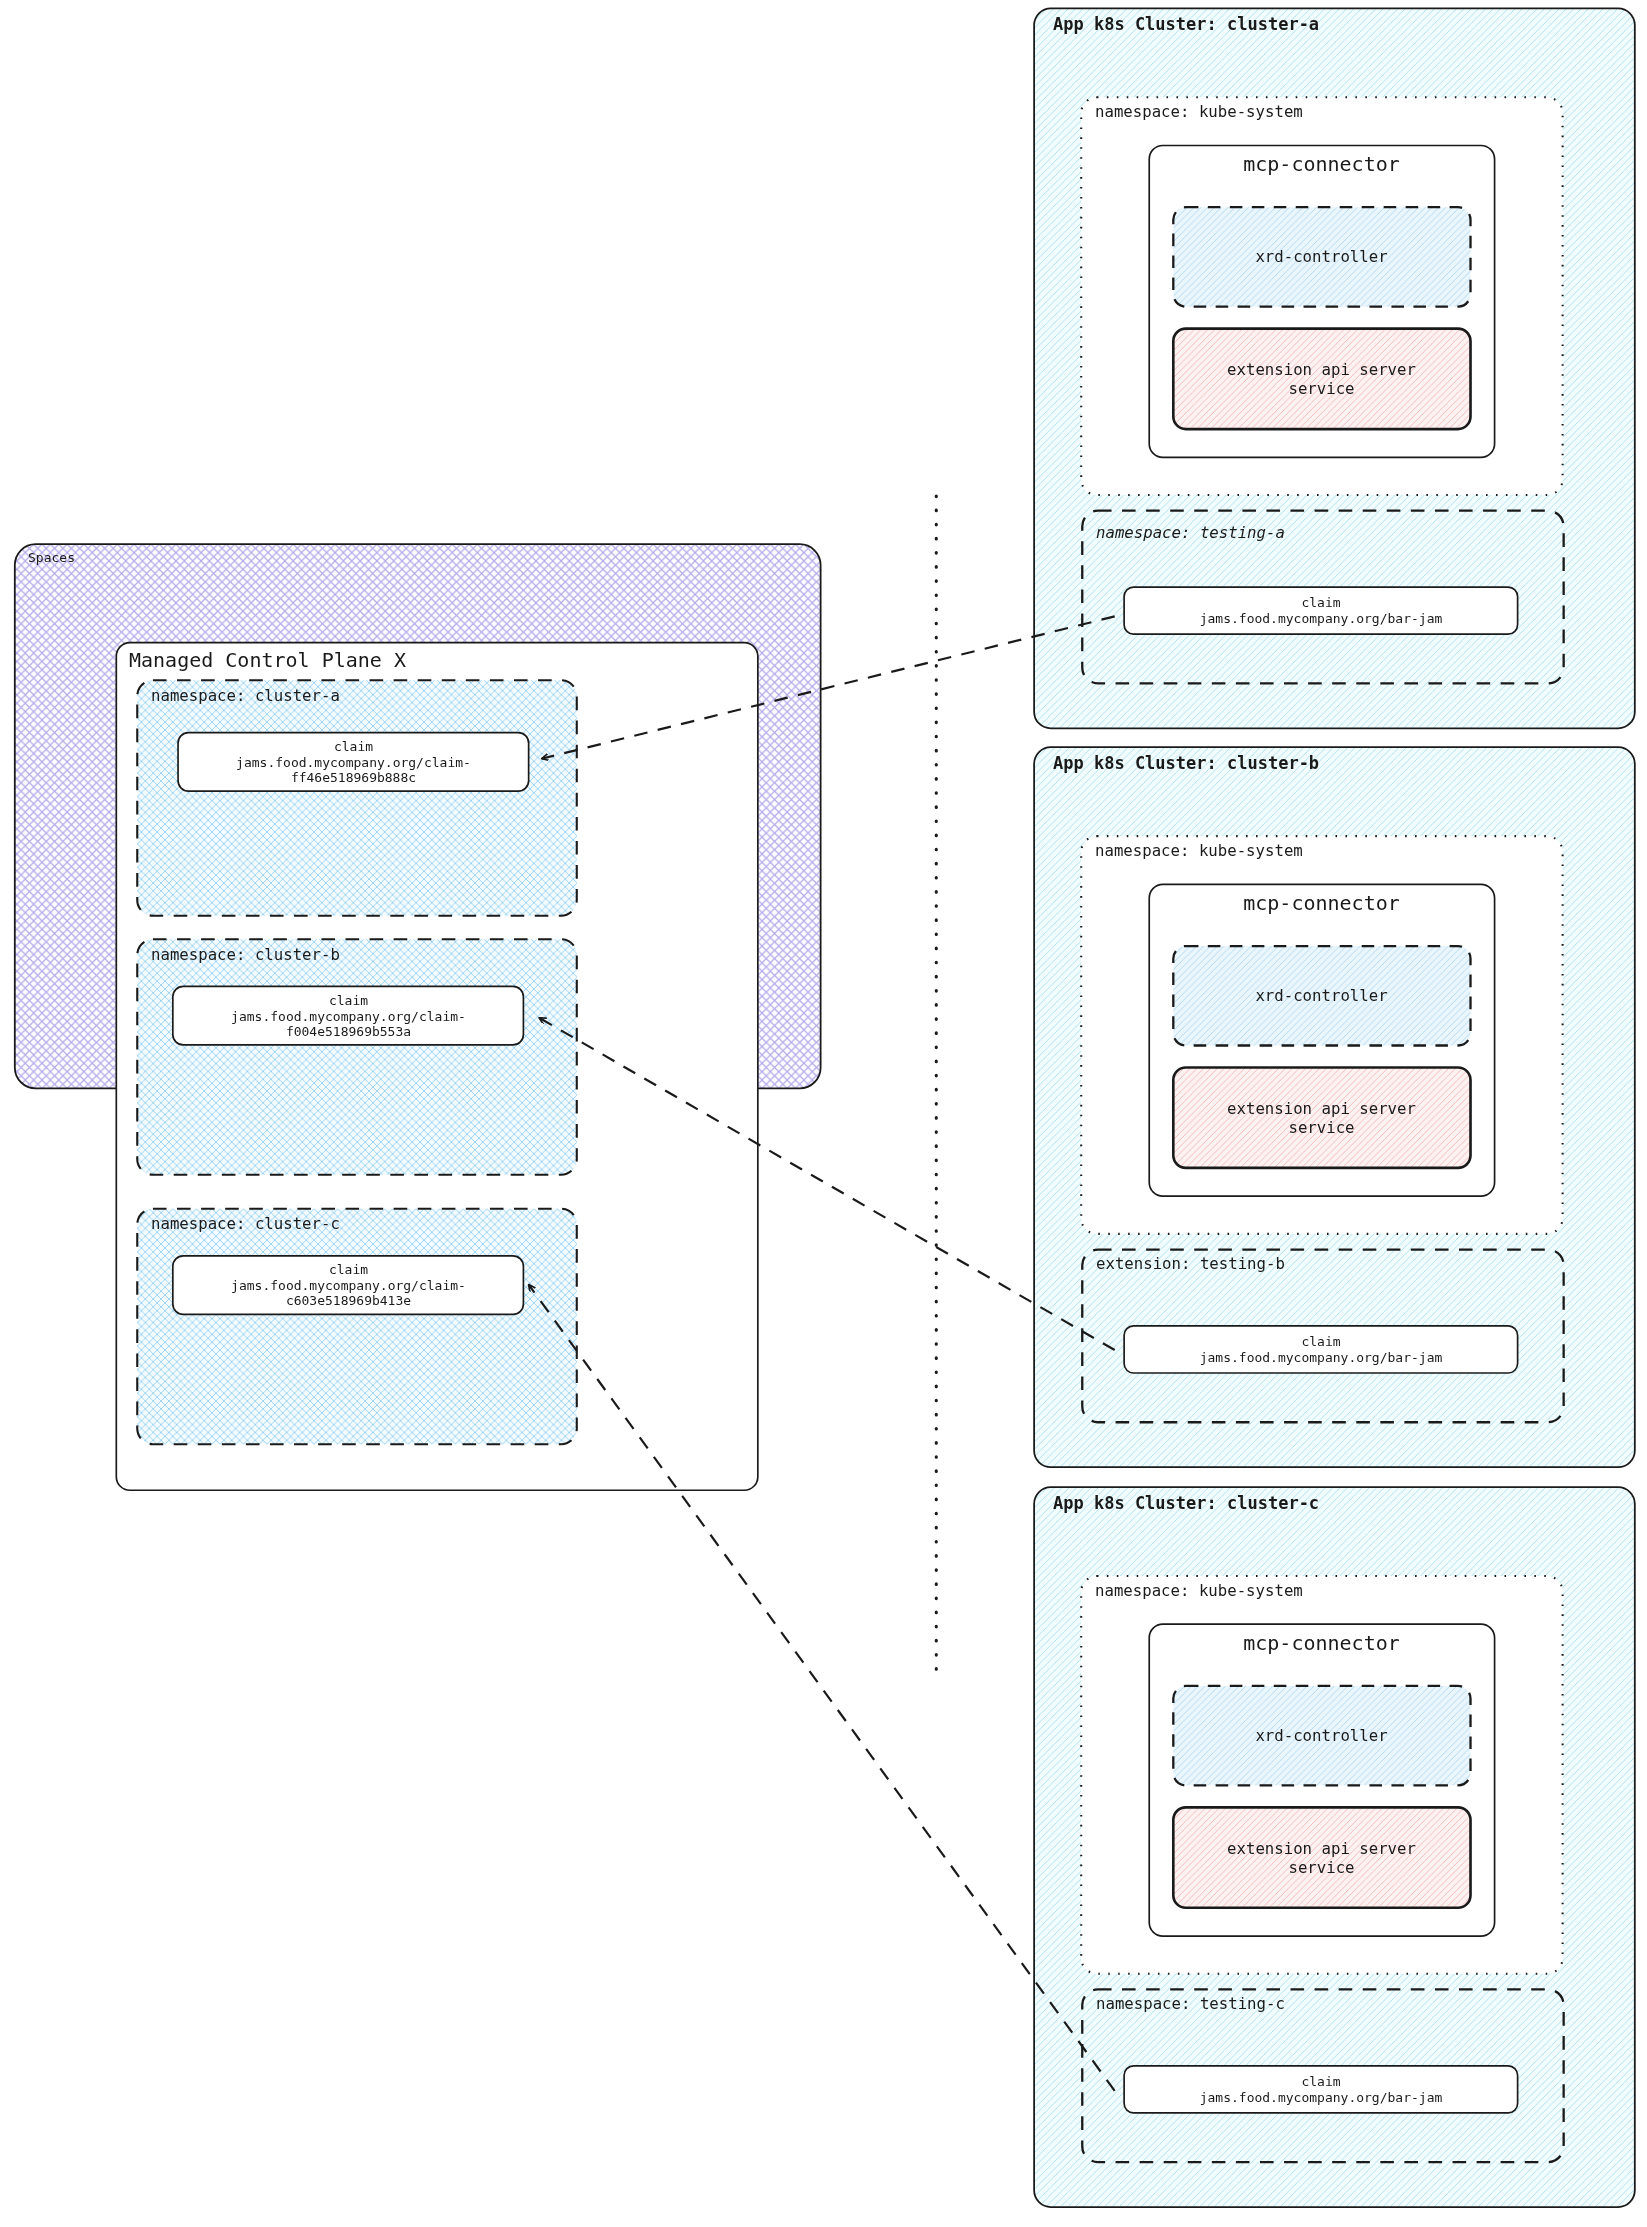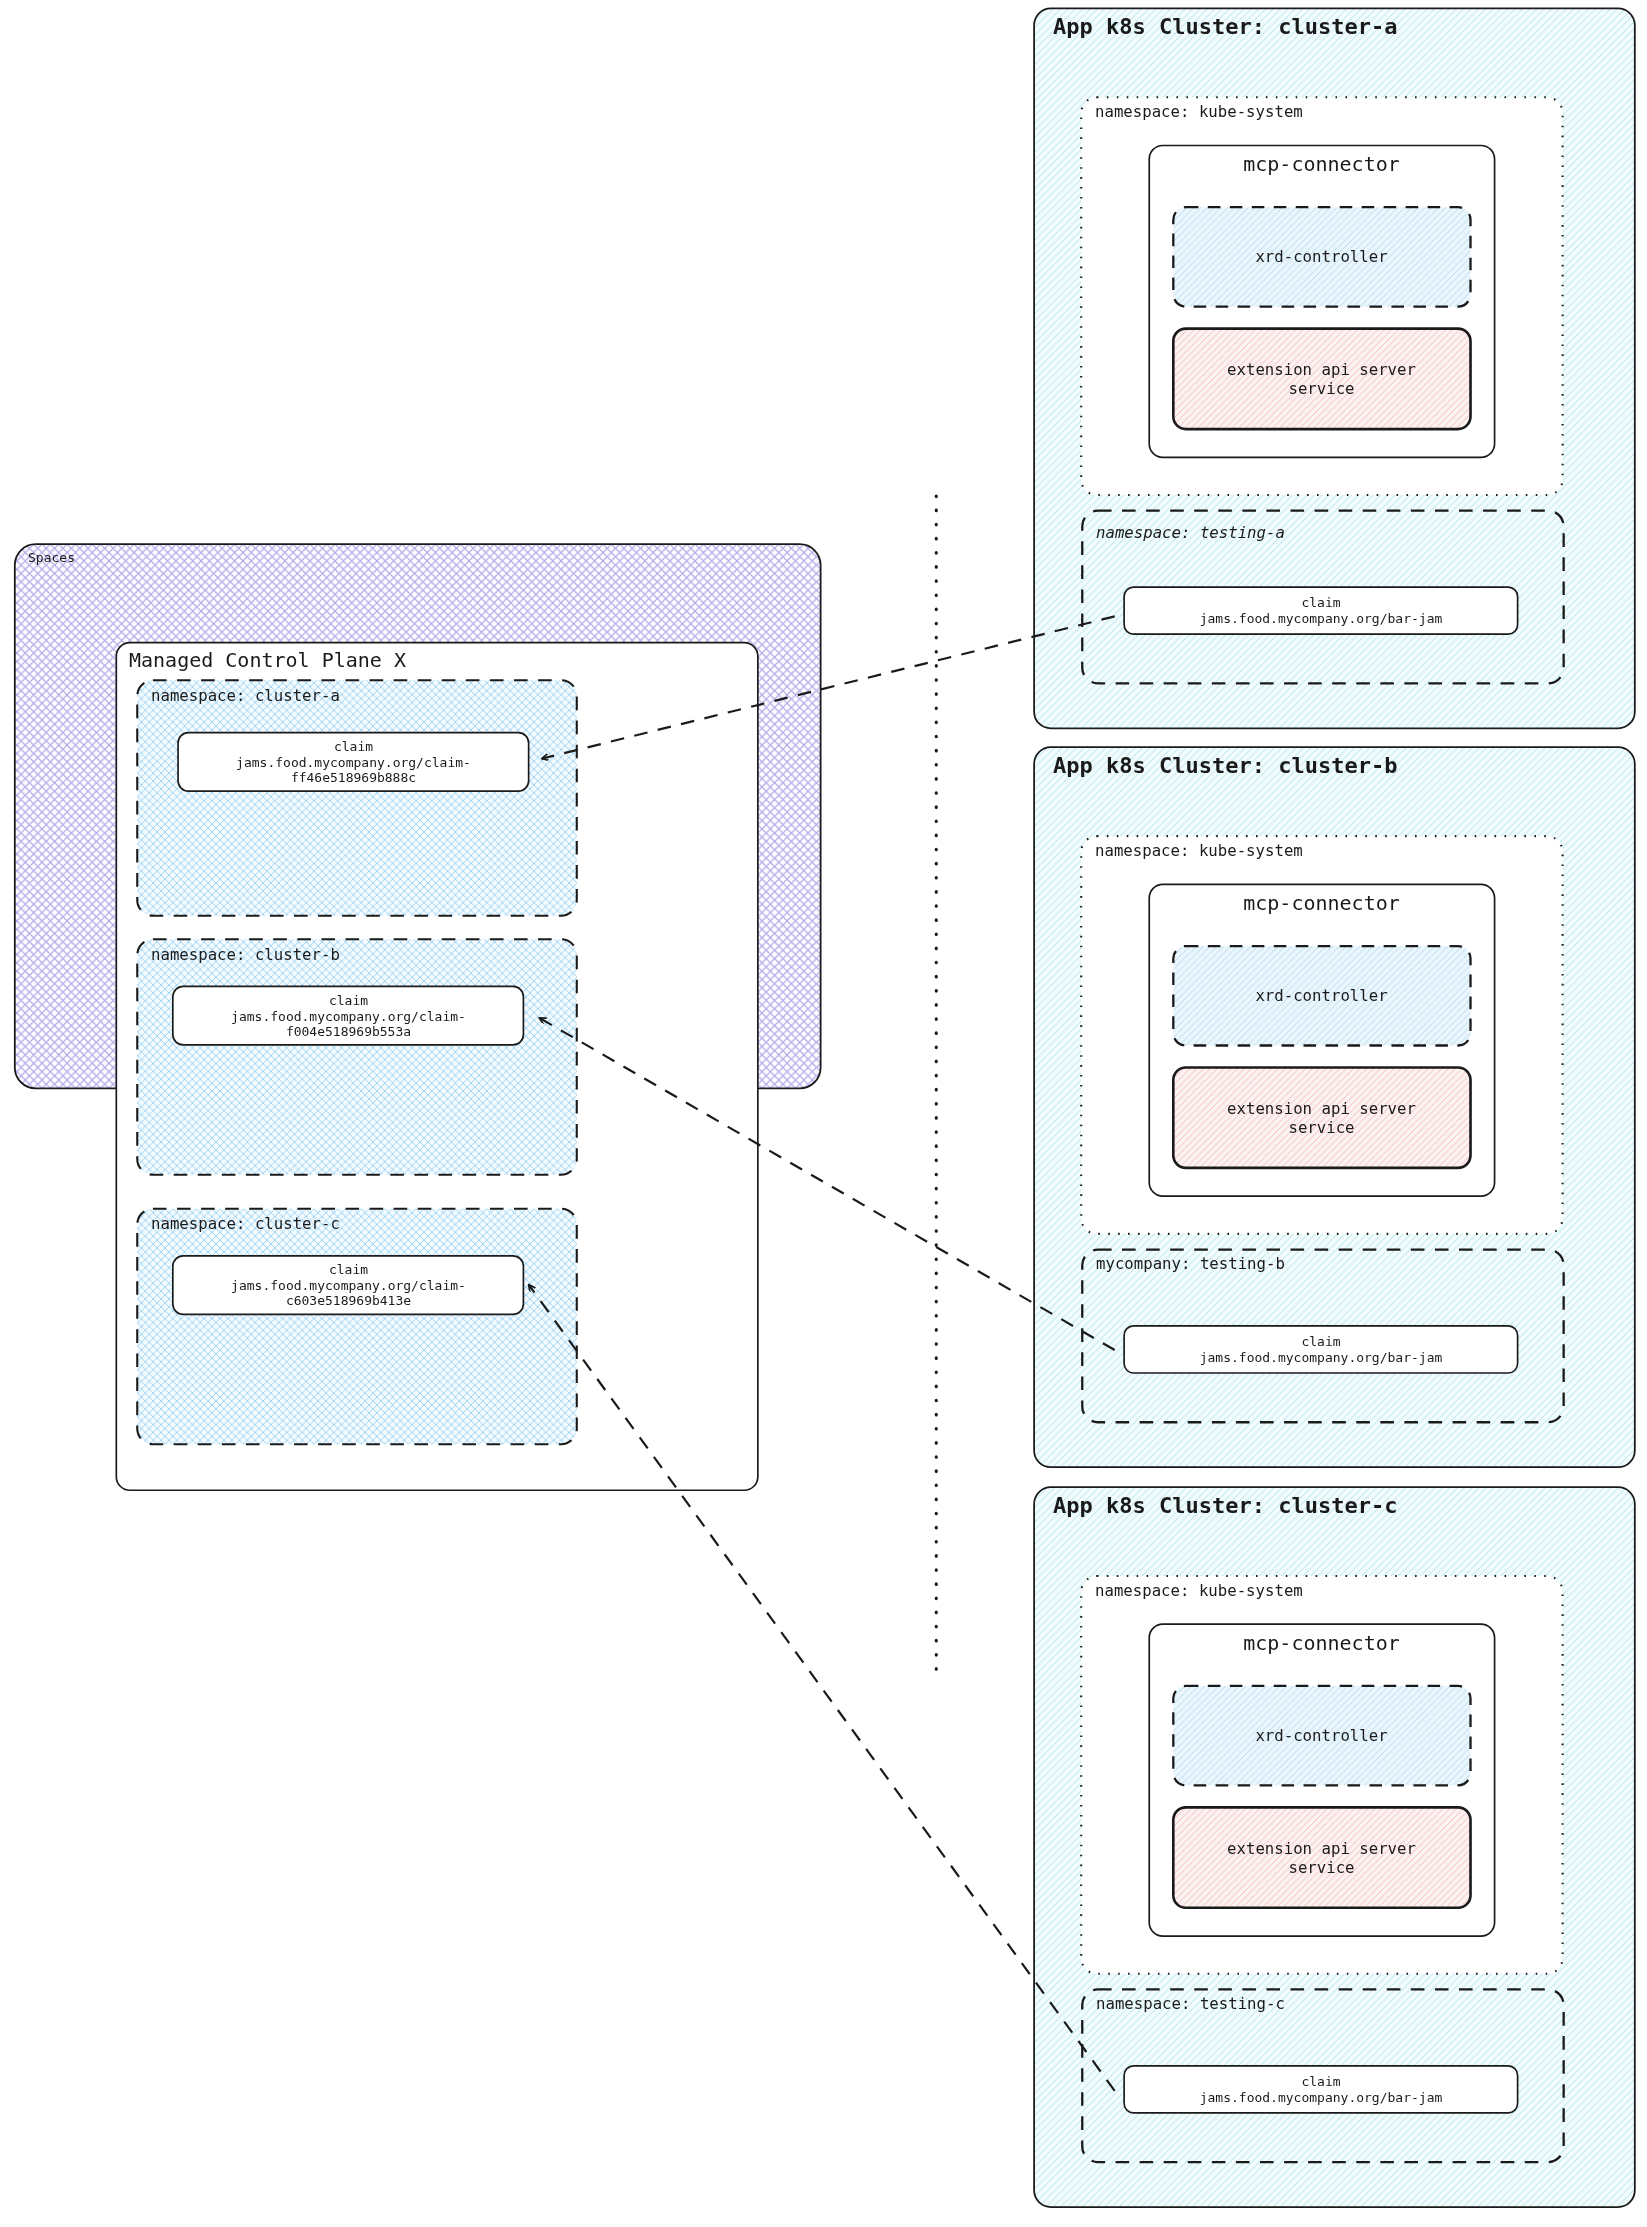--- a/index.html
+++ b/index.html
@@ -36,21 +36,21 @@
     align-items: center;
     justify-content: center;
     text-align: center;
     font-family: "DejaVu Sans Mono", "Liberation Mono", monospace;
     color: #1a1a1a;
     white-space: pre;
     line-height: 1.22;
   }
   .t-spaces   { font-size: 13px; font-weight: 400; }
   .t-mcp      { font-size: 20px; font-weight: 400; }
-  .t-cluster  { font-size: 22px; font-weight: 700; }
+  .t-cluster  { font-size: 17px; font-weight: 700; }
   .t-ns       { font-size: 15.7px; font-weight: 400; }
   .t-node     { font-size: 15.7px; font-weight: 400; }
   .t-claim    { font-size: 13px; font-weight: 400; }
 </style>
 </head>
 <body>
 
 <div id="stage">
 
   <svg class="layer" viewBox="0 0 3147 4256" xmlns="http://www.w3.org/2000/svg">
@@ -196,21 +196,21 @@
   <div class="boxlabel t-cluster" style="left:1053px; top:755px;">App k8s Cluster: cluster-b</div>
   <div class="boxlabel t-ns" style="left:1095px; top:843px;">namespace: kube-system</div>
   <div class="centered t-mcp" style="left:1149px; top:892px; width:345px; height:23px;">mcp-connector</div>
   <div class="centered t-node" style="left:1173px; top:946px; width:297px; height:99px;">
     <span>xrd-controller</span>
   </div>
   <div class="centered t-node" style="left:1173px; top:1068px; width:297px; height:100px;">
     <span>extension api server</span>
     <span>service</span>
   </div>
-  <div class="boxlabel t-ns" style="left:1096px; top:1256px;">mycompany: testing-b</div>
+  <div class="boxlabel t-ns" style="left:1096px; top:1256px;">extension: testing-b</div>
   <div class="centered t-claim" style="left:1124px; top:1326px; width:394px; height:47px;">
     <span>claim</span>
     <span>jams.food.mycompany.org/bar-jam</span>
   </div>
 
   <div class="boxlabel t-cluster" style="left:1053px; top:1495px;">App k8s Cluster: cluster-c</div>
   <div class="boxlabel t-ns" style="left:1095px; top:1583px;">namespace: kube-system</div>
   <div class="centered t-mcp" style="left:1149px; top:1632px; width:345px; height:23px;">mcp-connector</div>
   <div class="centered t-node" style="left:1173px; top:1686px; width:297px; height:99px;">
     <span>xrd-controller</span>

